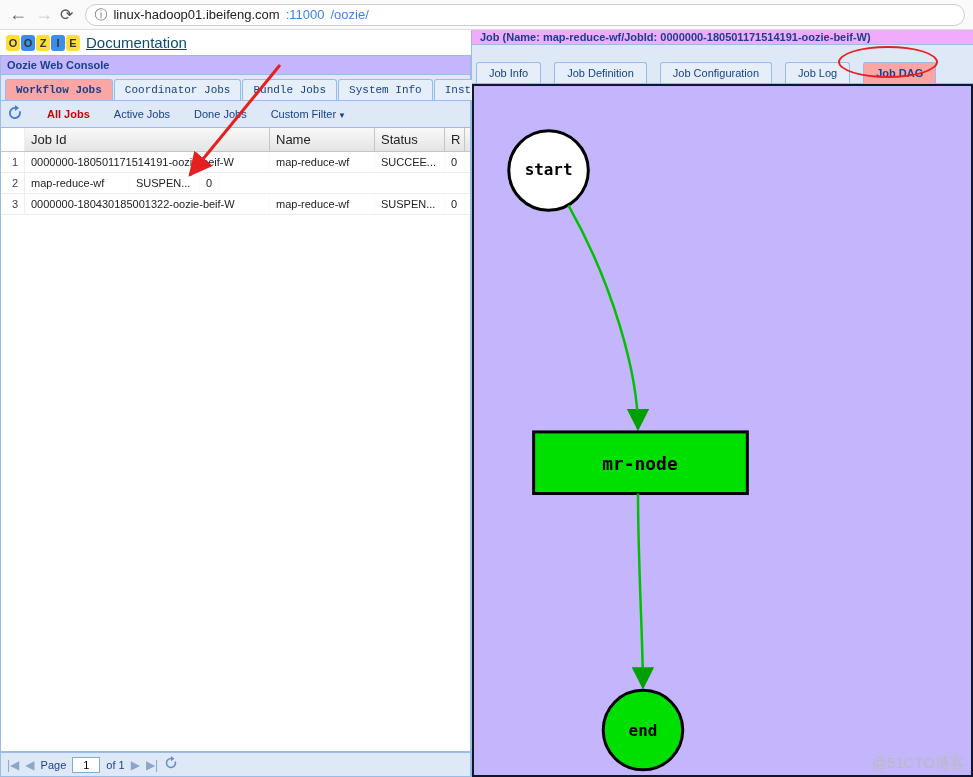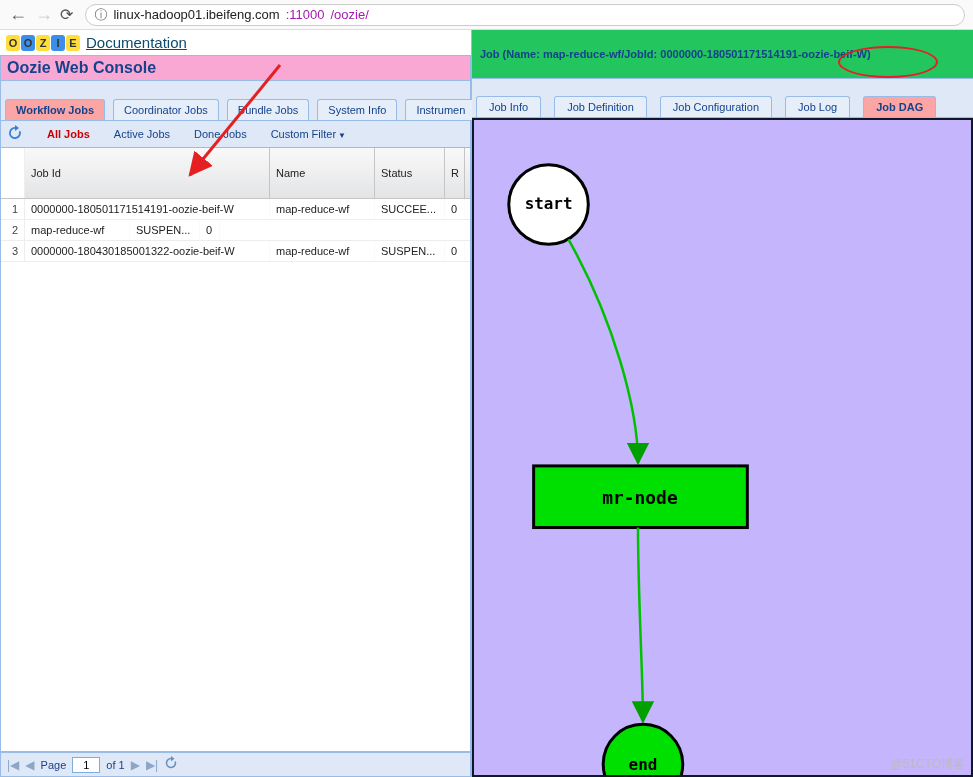--- a/index.html
+++ b/index.html
@@ -6,82 +6,82 @@
 body { font-family: Arial, Helvetica, sans-serif; font-size: 11px; background: #fff; width: 973px; height: 777px; overflow: hidden; position: relative; }
 
 
 .browser-bar { height: 30px; display: flex; align-items: center; padding: 0 8px; border-bottom: 1px solid #ddd; background: #fafafa; gap: 6px; }
 .nav-arrow { color: #666; font-size: 18px; width: 20px; text-align: center; cursor: pointer; }
 .nav-arrow.disabled { color: #ccc; }
 .reload { color: #555; font-size: 16px; cursor: pointer; }
 .url-bar { flex: 1; display: flex; align-items: center; border: 1px solid #ccc; border-radius: 14px; height: 22px; padding: 0 8px; margin-left: 6px; background: #fff; gap: 6px; color: #333; font-size: 13px; }
 .url-info { color: #777; font-size: 13px; }
 .url-domain { color: #222; }
-.url-path { color: #a21caf; }
+.url-path { color: #3b82f6; }
 
 
 .panes { display: flex; height: calc(100% - 30px); }
 .left-pane { width: 472px; border-right: 1px solid #99bbe8; display: flex; flex-direction: column; }
 .right-pane { flex: 1; background: #dfe8f6; position: relative; display: flex; flex-direction: column; }
 
 
 .oozie-header { padding: 4px 6px; display: flex; align-items: center; gap: 6px; background: #fff; }
 .oozie-logo { display: flex; gap: 1px; }
 .oozie-logo span { width: 14px; height: 16px; border-radius: 3px; display: inline-flex; align-items: center; justify-content: center; font-weight: bold; font-size: 11px; color: #333; }
 .lg-y { background: #ffde3b; }
 .lg-b { background: #3b8de8; color: #fff; }
 .doc-link { color: #0c4a6e; font-size: 15px; text-decoration: underline; }
 
-.console-title { background: #f9a8d4; border: 1px solid #99bbe8; padding: 3px 6px; font-weight: bold; color: #15428b; font-size: 16px; }
-
-
-.tab-strip { background: #dfe8f6; border: 1px solid #99bbe8; border-top: none; padding: 18px 4px 0 4px; display: flex; gap: 8px; }
+.console-title { background: #c4b5fd; border: 1px solid #99bbe8; padding: 3px 6px; font-weight: bold; color: #15428b; font-size: 11px; }
+
+
+.tab-strip { background: #dfe8f6; border: 1px solid #99bbe8; border-top: none; padding: 4px 4px 0 4px; display: flex; gap: 1px; font-family: Liberation Mono, monospace; }
 .tab { background: #e6eef9; border: 1px solid #99bbe8; border-bottom: none; border-radius: 3px 3px 0 0; padding: 4px 10px; color: #15428b; cursor: pointer; font-size: 11px; white-space: nowrap; }
 .tab.active { background: #fca5a5; font-weight: bold; }
 
 
 .toolbar { background: #dfe8f6; border: 1px solid #99bbe8; border-top: none; padding: 4px 6px; display: flex; align-items: center; gap: 24px; }
 .tb-btn { color: #15428b; cursor: pointer; }
 .tb-btn.active-red { color: #c00; font-weight: bold; }
 .refresh-icon svg { width: 16px; height: 16px; }
 .dropdown-caret { color: #15428b; font-size: 8px; margin-left: 2px; }
 
 
 .grid { flex: 1; border: 1px solid #99bbe8; border-top: none; background: #fff; overflow: hidden; position: relative; }
 .grid-head { display: flex; background: linear-gradient(#f9f9f9,#e3e4e6); border-bottom: 1px solid #c5c5c5; }
-.grid-head .col { padding: 19px 6px; border-right: 1px solid #c5c5c5; color: #222; font-size: 11px; }
+.grid-head .col { padding: 4px 6px; border-right: 1px solid #c5c5c5; color: #222; font-size: 13px; }
 .col-num { width: 24px; text-align: right; padding: 4px 6px; border-right: 1px solid #eee; color: #444; background: #fff; }
 .grid-row { display: flex; border-bottom: 1px solid #ededed; }
 .grid-row .col { padding: 4px 6px; border-right: 1px solid #fafafa; white-space: nowrap; overflow: hidden; text-overflow: ellipsis; color: #222; }
 .c-id { width: 245px; }
 .c-name { width: 105px; }
 .c-status { width: 70px; }
 .c-run { width: 20px; }
 
 
 .paging { background: #dfe8f6; border: 1px solid #99bbe8; border-top: 1px solid #99bbe8; padding: 3px 6px; display: flex; align-items: center; gap: 6px; color: #15428b; }
 .paging .pg-btn { color: #8ba6c8; font-size: 12px; cursor: pointer; }
 .paging input { width: 28px; height: 16px; border: 1px solid #7eadd9; text-align: center; font-size: 11px; }
 
 
-.right-title { background: #22c55e; color: #15428b; font-weight: bold; padding: 18px 8px; border-bottom: 1px solid #99bbe8; font-size: 11px; overflow: hidden; white-space: nowrap; }
+.right-title { background: #f0abfc; color: #15428b; font-weight: bold; padding: 1px 8px; border-bottom: 1px solid #99bbe8; font-size: 11px; overflow: hidden; white-space: nowrap; }
 .right-tabs { background: #dfe8f6; padding: 17px 4px 0 4px; display: flex; gap: 13px; border-bottom: 1px solid #99bbe8; flex-wrap: nowrap; }
 .right-tabs .tab { padding: 4px 12px; }
 .dag-canvas { flex: 1; background: #c4b5fd; border: 2px solid #0f172a; margin: 0; position: relative; overflow: hidden; }
 
 
 .dag-svg { position: absolute; inset: 0; }
 
 
 .anno-arrow { position: absolute; pointer-events: none; }
 
 
 .red-ellipse { position: absolute; border: 2px solid #e62020; border-radius: 50%; pointer-events: none; }
 
-.watermark { position: absolute; right: 8px; bottom: 4px; color: #bbb; font-size: 12px; }
+.watermark { position: absolute; right: 8px; bottom: 4px; color: #bbb; font-size: 15px; }
 </style>
 </head>
 <body>
 
 <div class="browser-bar">
   <span class="nav-arrow">←</span>
   <span class="nav-arrow disabled">→</span>
   <span class="reload">⟳</span>
   <div class="url-bar">
     <span class="url-info">ⓘ</span>

